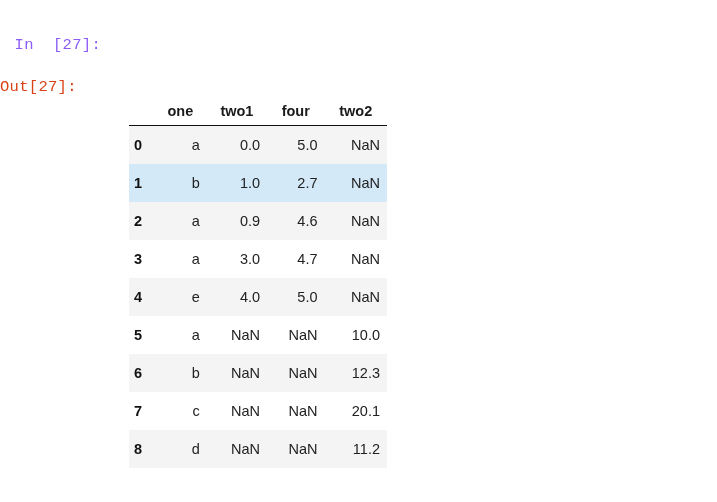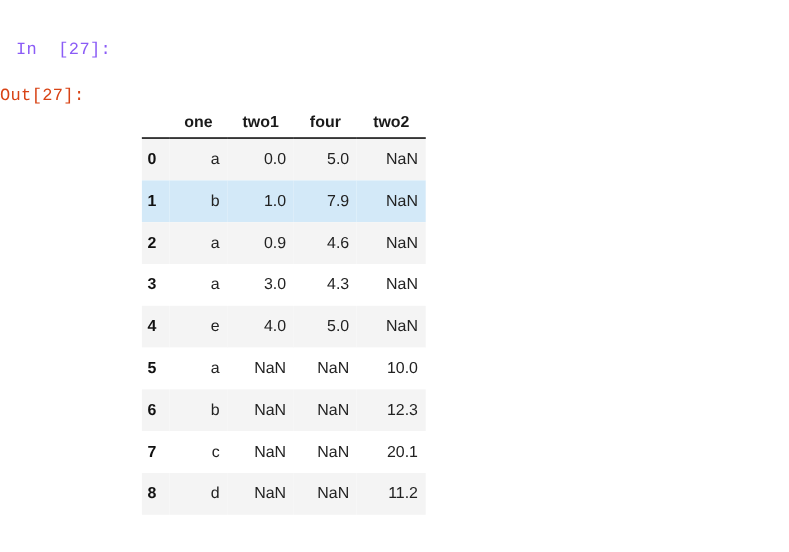--- a/index.html
+++ b/index.html
@@ -177,35 +177,35 @@
           <th>0</th>
           <td class="col-one">a</td>
           <td class="col-two1">0.0</td>
           <td class="col-four">5.0</td>
           <td class="col-two2">NaN</td>
         </tr>
         <tr class="hl">
           <th>1</th>
           <td class="col-one">b</td>
           <td class="col-two1">1.0</td>
-          <td class="col-four">7.9</td>
+          <td class="col-four">2.7</td>
           <td class="col-two2">NaN</td>
         </tr>
         <tr class="stripe">
           <th>2</th>
           <td class="col-one">a</td>
           <td class="col-two1">0.9</td>
           <td class="col-four">4.6</td>
           <td class="col-two2">NaN</td>
         </tr>
         <tr class="plain">
           <th>3</th>
           <td class="col-one">a</td>
           <td class="col-two1">3.0</td>
-          <td class="col-four">4.3</td>
+          <td class="col-four">4.7</td>
           <td class="col-two2">NaN</td>
         </tr>
         <tr class="stripe">
           <th>4</th>
           <td class="col-one">e</td>
           <td class="col-two1">4.0</td>
           <td class="col-four">5.0</td>
           <td class="col-two2">NaN</td>
         </tr>
         <tr class="plain">

